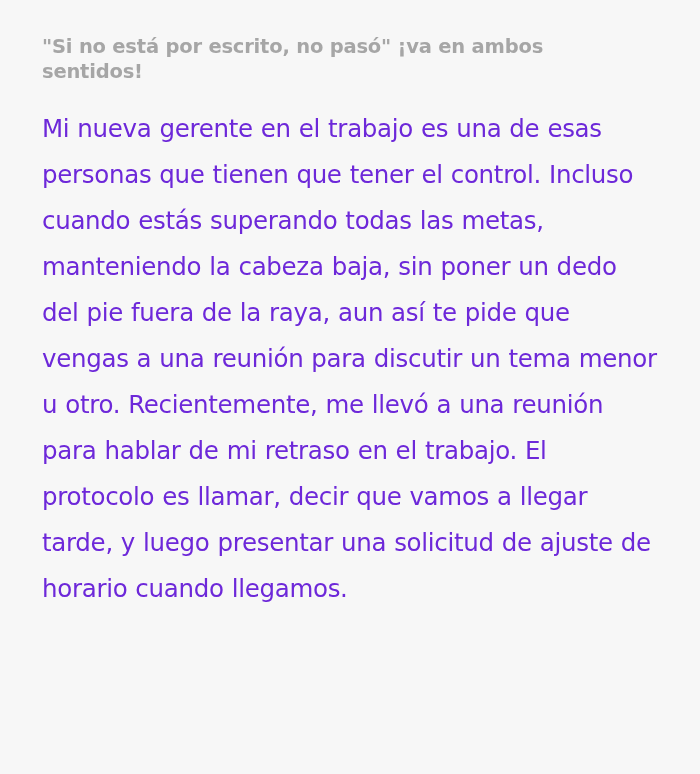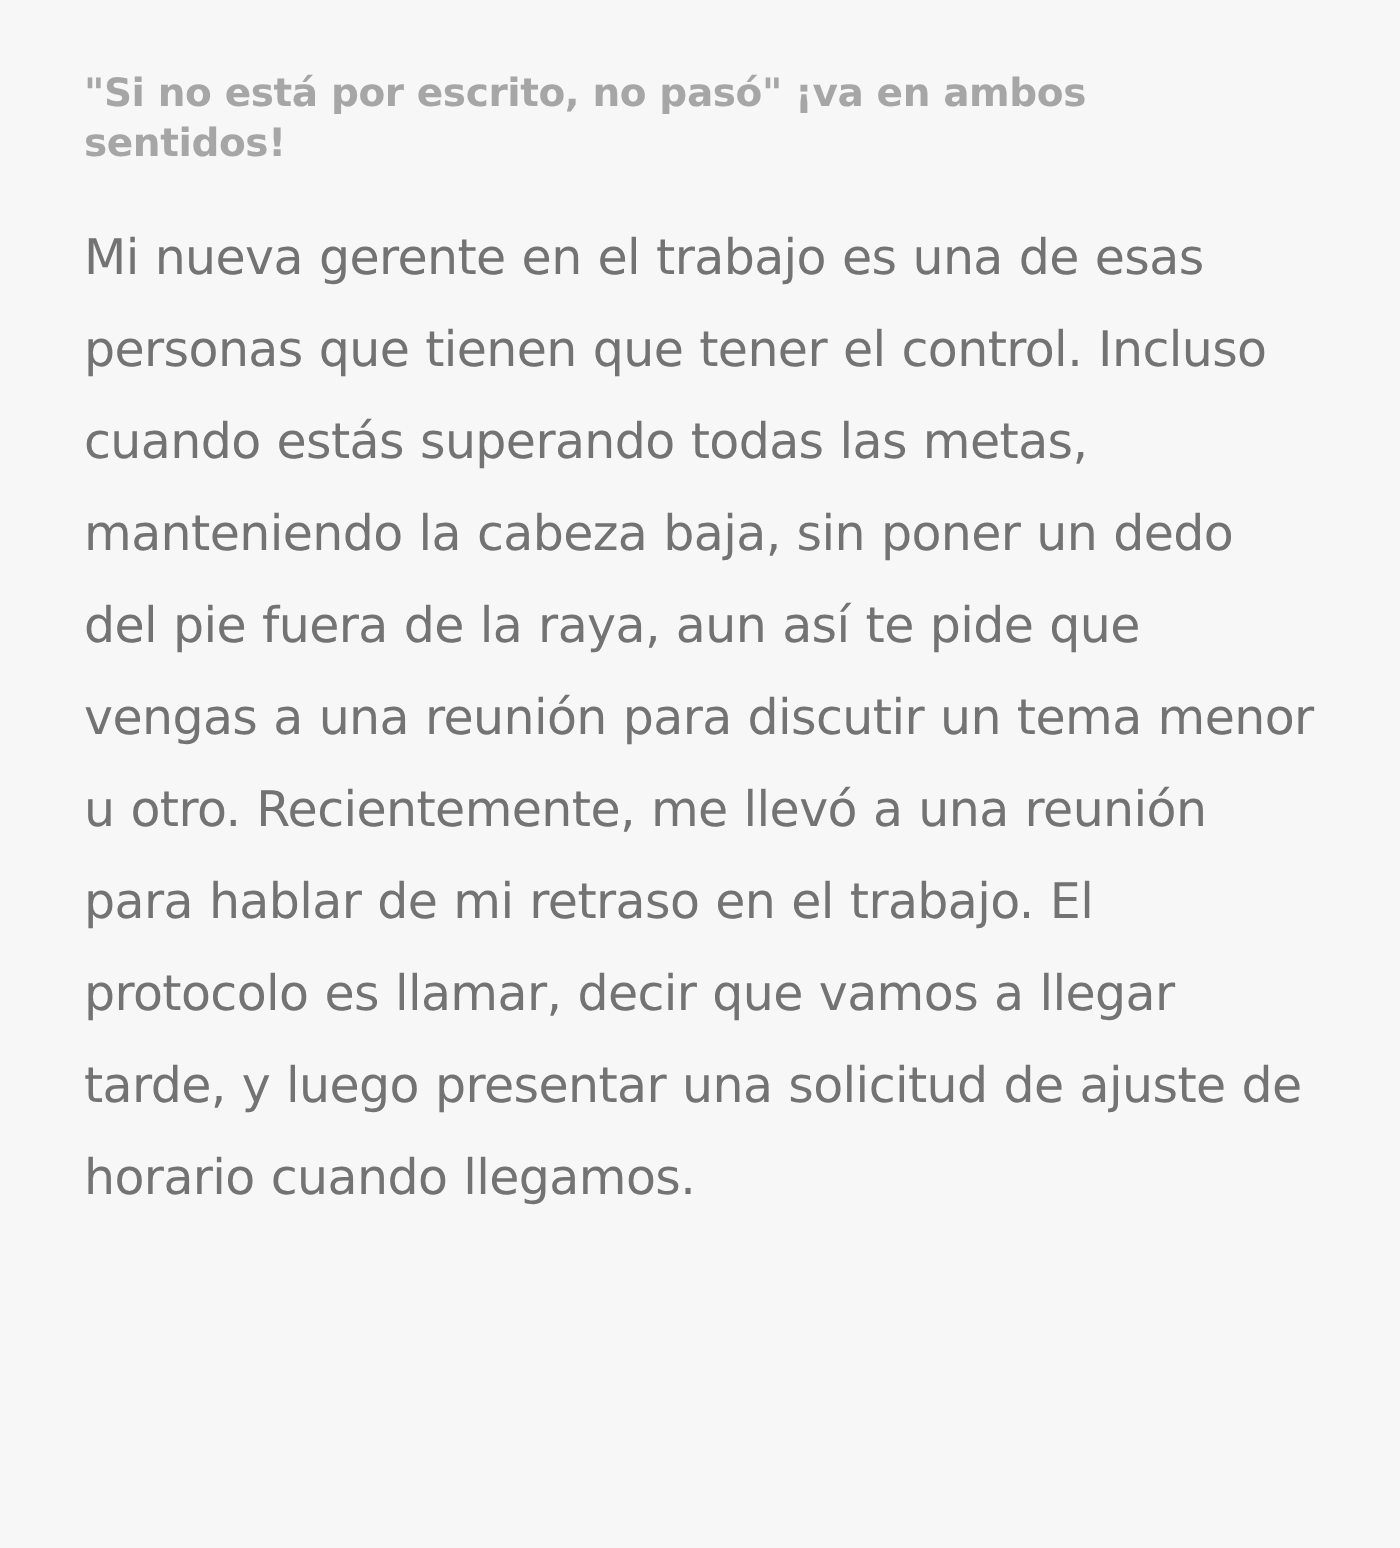--- a/index.html
+++ b/index.html
@@ -24,21 +24,21 @@
     color: #a6a6a6;
     font-family: "DejaVu Sans", sans-serif;
     font-weight: bold;
     font-size: 19.5px;
     line-height: 25px;
     letter-spacing: -0.2px;
     margin: 0 0 22px 0;
     max-width: 600px;
   }
   .story-body {
-    color: #737373;
+    color: #6d28d9;
     font-family: "DejaVu Sans", sans-serif;
     font-size: 24.5px;
     line-height: 46px;
     letter-spacing: -0.3px;
     margin: 0;
     max-width: 625px;
     word-spacing: 0.5px;
   }
 </style>
 </head>

